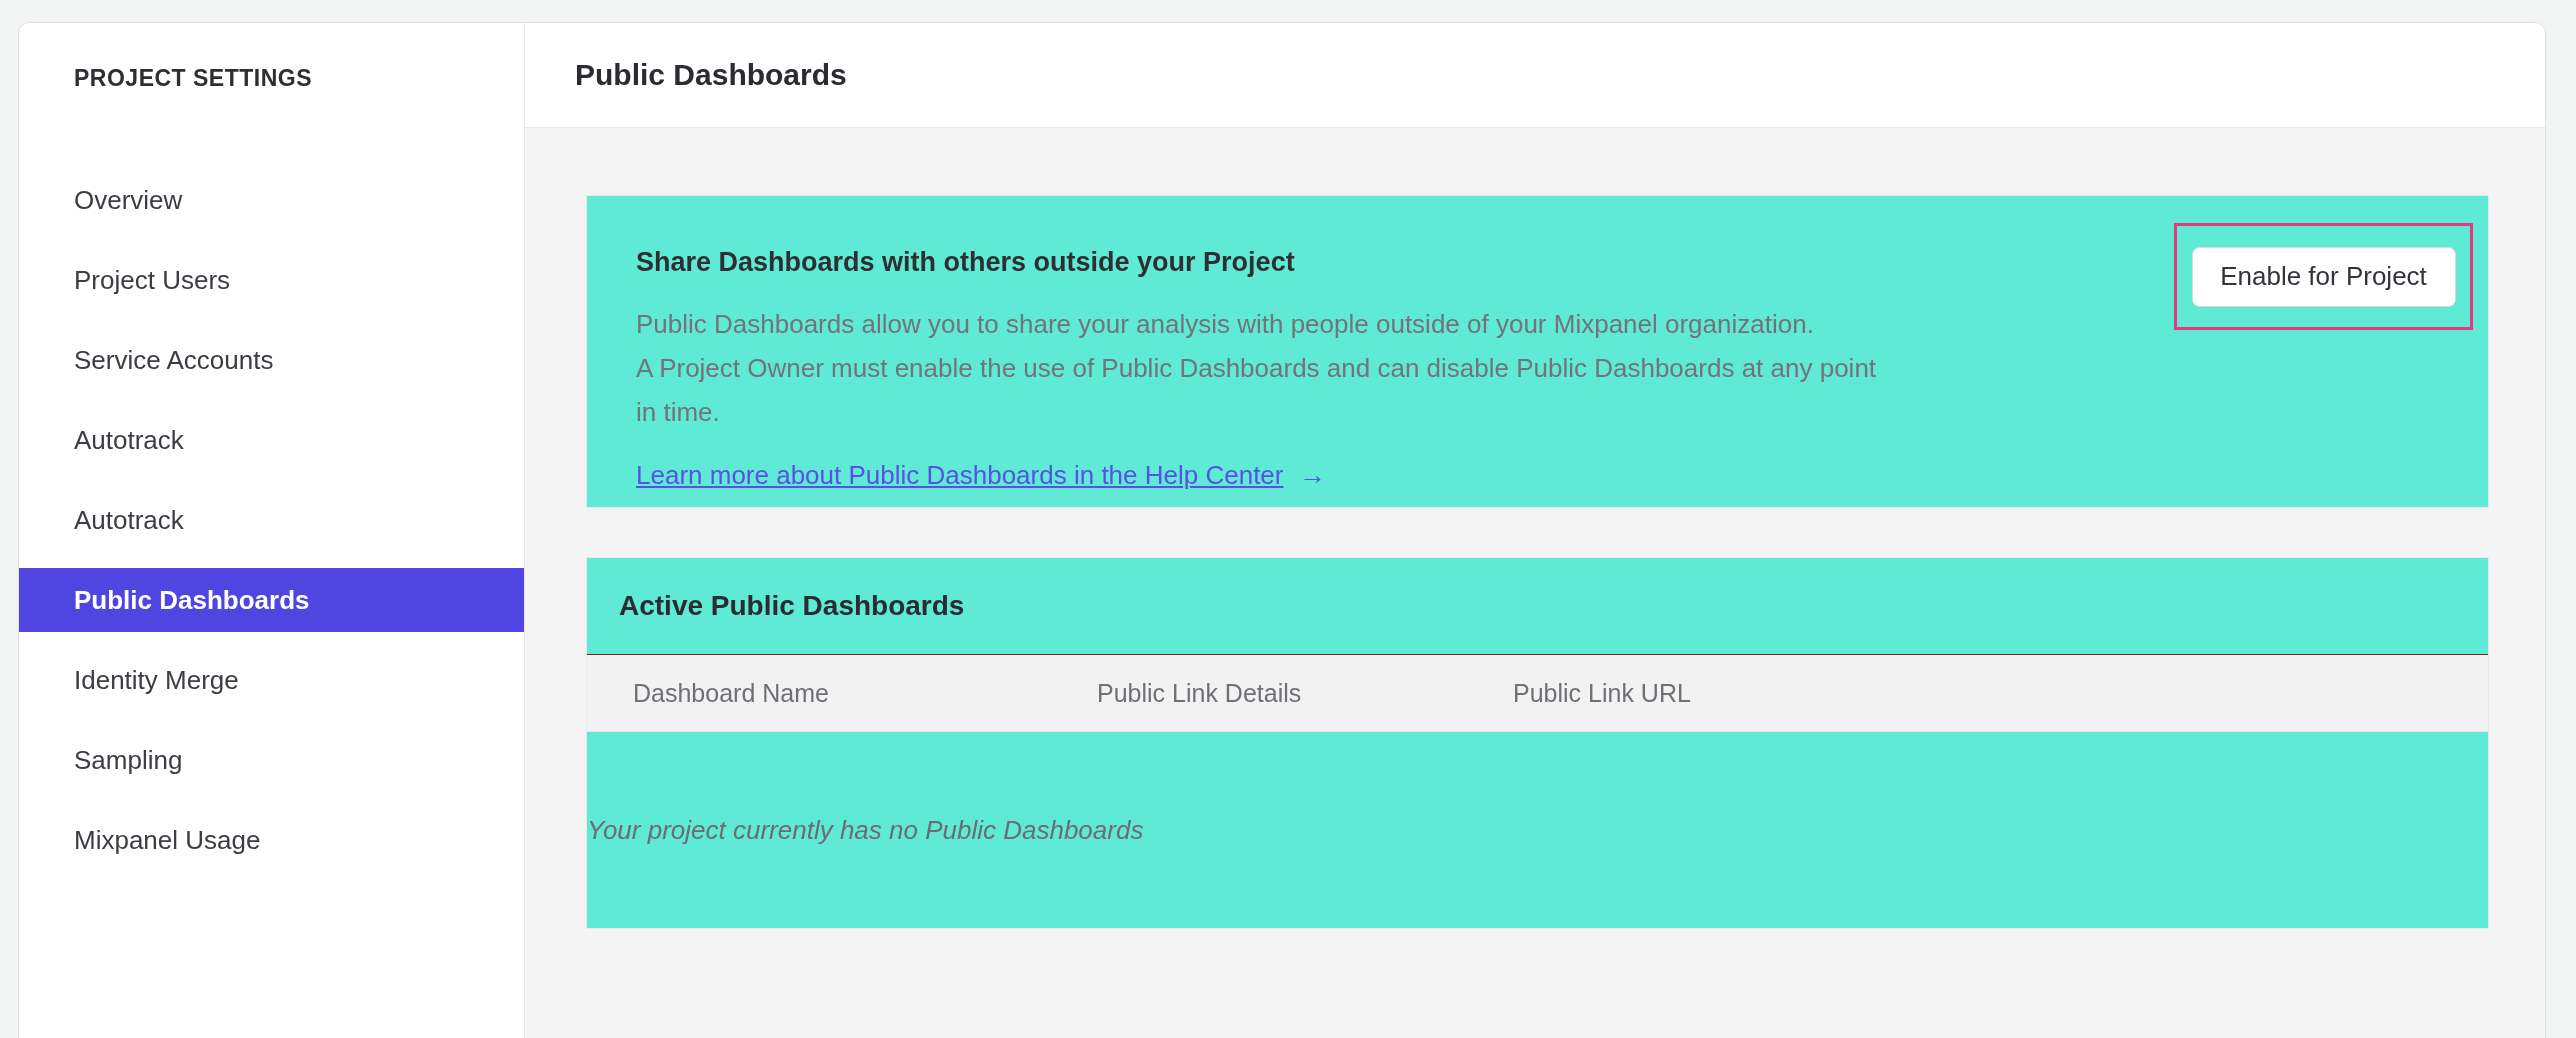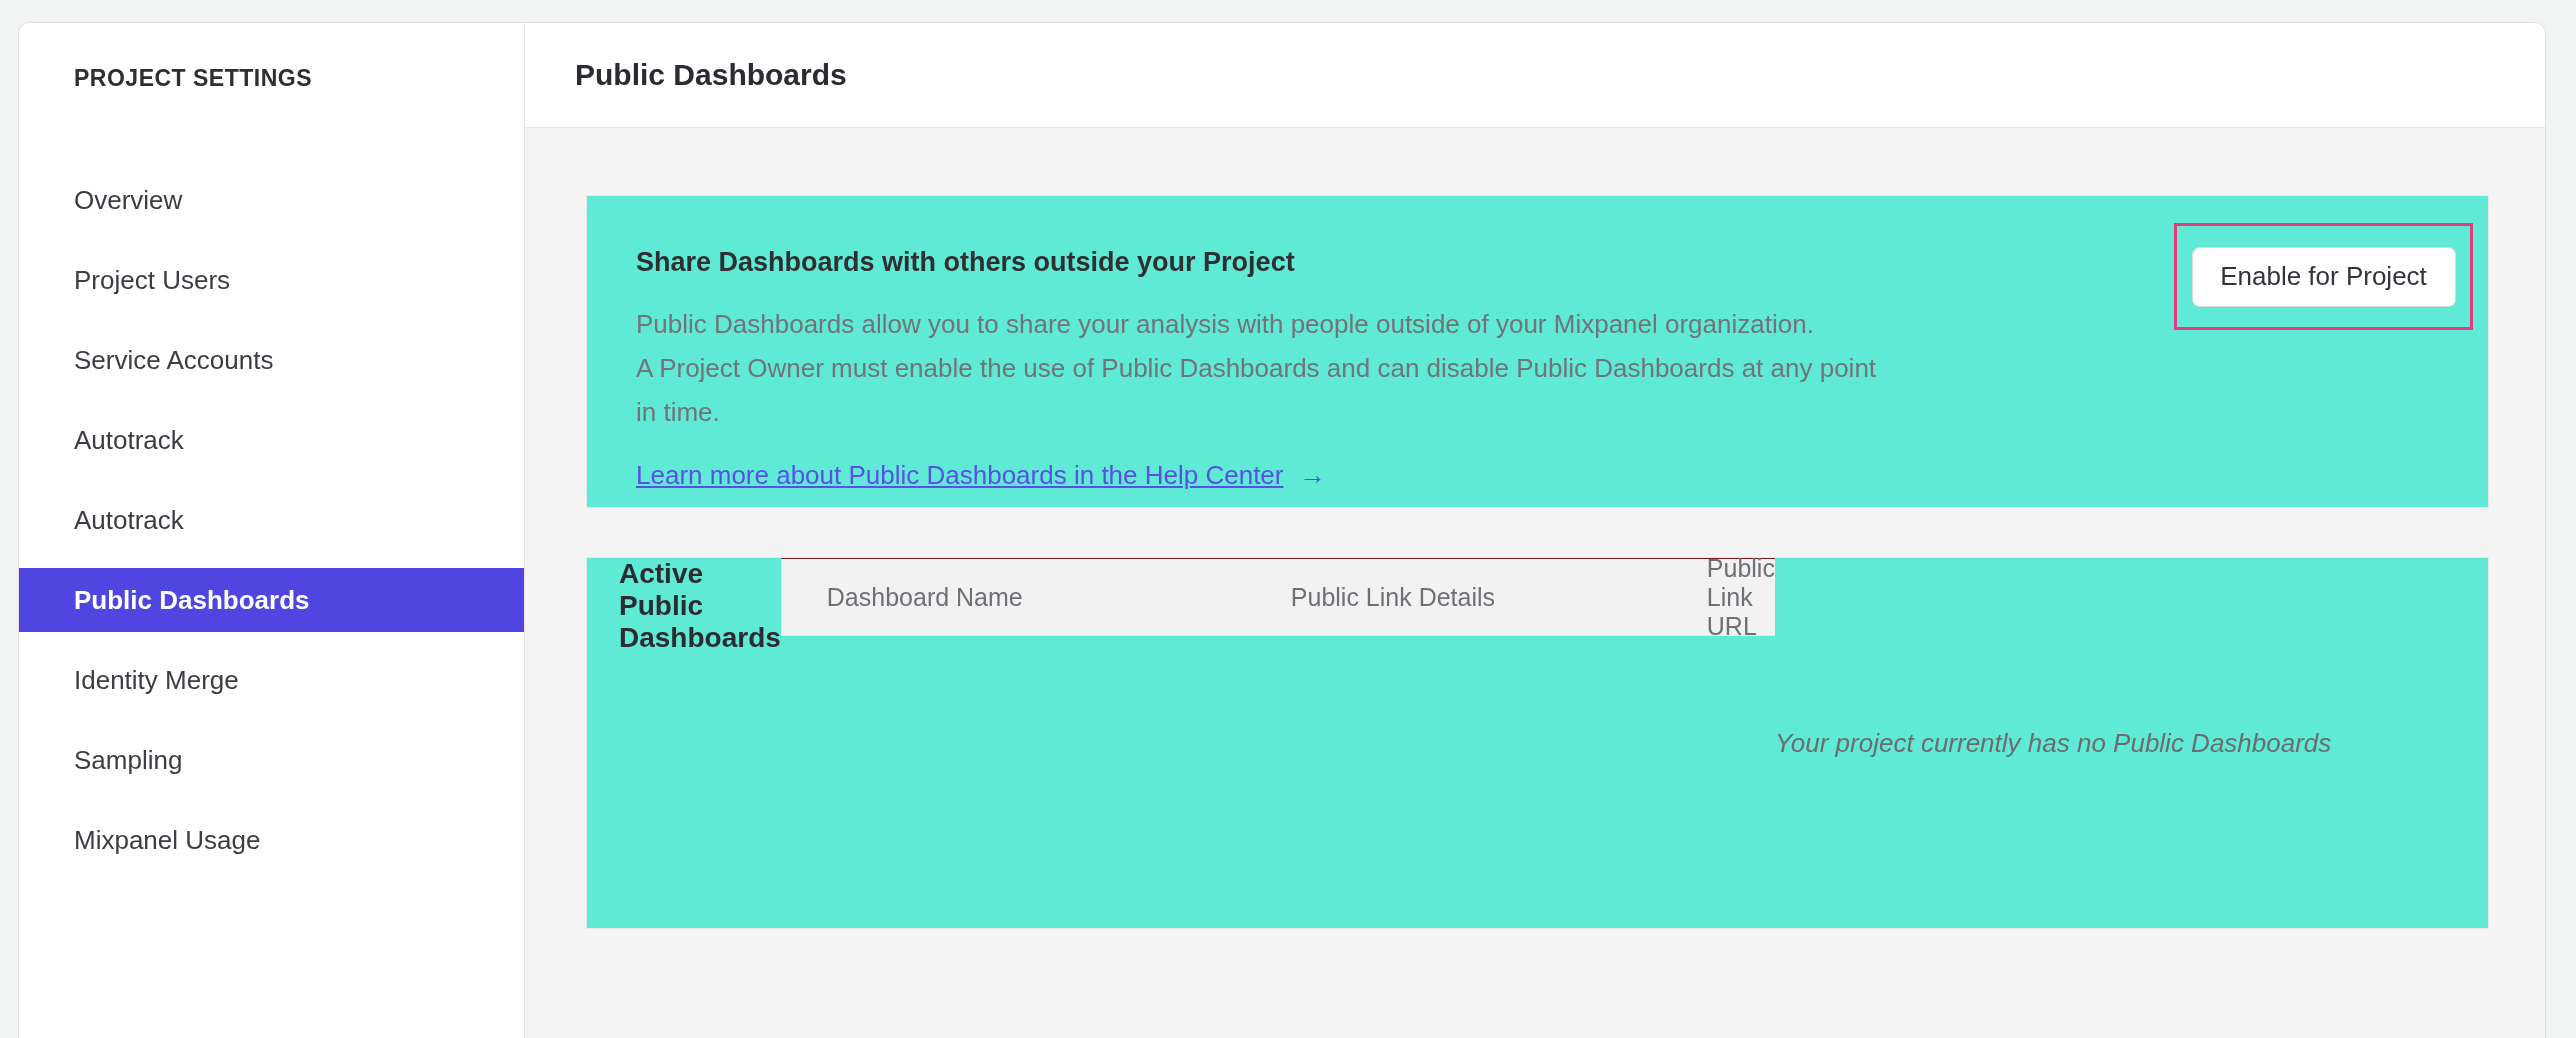--- a/index.html
+++ b/index.html
@@ -126,21 +126,21 @@
     font-family: "Liberation Sans", sans-serif;
     font-size: 26px;
     font-weight: 500;
     color: #33333a;
     cursor: pointer;
     display: flex;
     align-items: center;
     justify-content: center;
   }
   
-  .active-card { top: 429px; height: 372px; display: flex; flex-direction: row; }
+  .active-card { top: 429px; height: 372px; display: flex; flex-direction: column; }
   .active-title-row {
     height: 96px;
     flex: 0 0 96px;
     display: flex;
     align-items: center;
     padding-left: 32px;
   }
   .active-title { font-size: 28px; font-weight: 700; color: #2b2b31; }
   .table-header-row {
     height: 78px;

